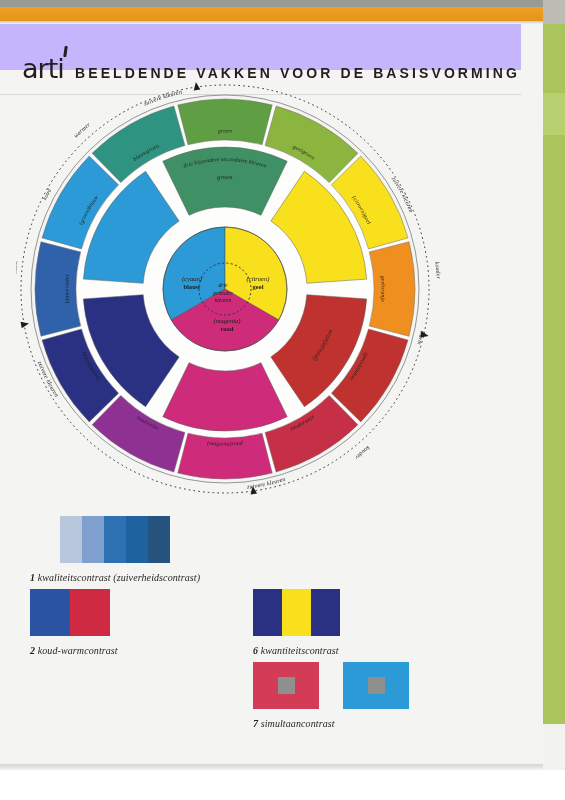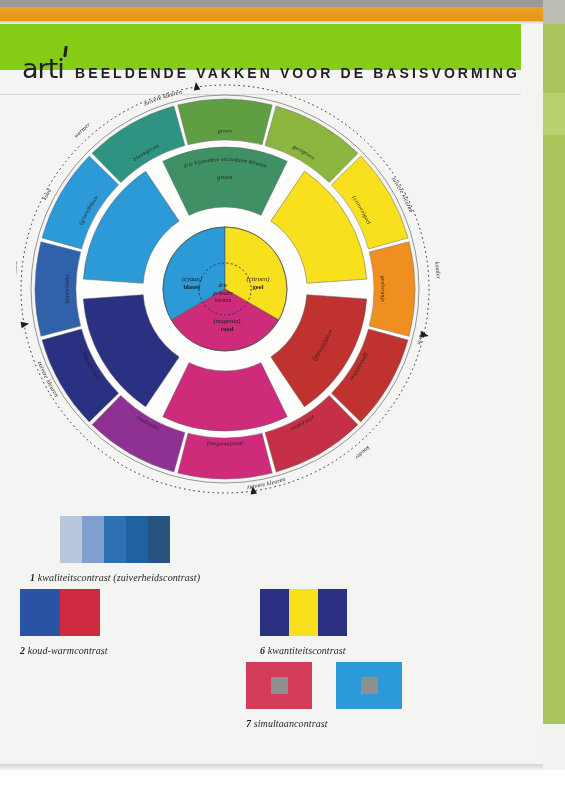--- a/index.html
+++ b/index.html
@@ -25,21 +25,21 @@
   .green-bar-top { position:absolute; right:0; top:0; width:22px; height:24px; background:#bcbcb4; }
   .green-tab { position:absolute; right:0; top:93px; width:22px; height:42px; background:#b9d070; }
 
   
   .sheet { position:absolute; left:0; top:24px; width:543px; height:740px; background:#f4f4f2; }
   .sheet-shadow { position:absolute; left:0; top:764px; width:543px; height:6px;
         background:linear-gradient(180deg,rgba(0,0,0,.12),rgba(0,0,0,0)); }
   .bottom-white { position:absolute; left:0; bottom:0; width:565px; height:30px; background:#ffffff; }
 
   
-  .header { position:absolute; left:0; top:24px; width:521px; height:46px; background:#84cc16; }
+  .header { position:absolute; left:0; top:24px; width:521px; height:46px; background:#c4b5fd; }
   .brand { position:absolute; left:22px; top:29px; font-family:"DejaVu Sans", sans-serif;
            font-size:27px; color:#231f20; letter-spacing:-1px; font-weight:400; }
   .brand .dot { position:absolute; left:42px; top:-7px; width:3px; height:11px; background:#231f20;
                 transform:rotate(8deg); border-radius:1px; }
   .brand-sub { position:absolute; left:75px; top:41px; font-family:Liberation Sans, sans-serif;
                font-size:14px; font-weight:700; letter-spacing:3.1px; color:#231f20; }
   .header-rule { position:absolute; left:0; top:70px; width:521px; height:1px; background:#d9d9d4; }
 
   
   #wheel-wrap { position:absolute; left:16px; top:78px; width:430px; height:430px; }
@@ -183,40 +183,40 @@
           <div class="row" style="position: absolute; left: 30px; top: 0px;">
             <div class="sw" style="width: 22px; height: 47px; background: rgb(185, 199, 221);"></div>
             <div class="sw" style="width: 22px; height: 47px; background: rgb(127, 160, 206);"></div>
             <div class="sw" style="width: 22px; height: 47px; background: rgb(47, 114, 180);"></div>
             <div class="sw" style="width: 22px; height: 47px; background: rgb(30, 98, 159);"></div>
             <div class="sw" style="width: 22px; height: 47px; background: rgb(39, 83, 127);"></div>
           </div>
         </div>
         <div class="cap"><b>1  </b><span>kwaliteitscontrast (zuiverheidscontrast)</span></div>
       </div>
-      <div class="grp" style="left: 20px; top: 73px;">
+      <div class="grp" style="left: 30px; top: 73px;">
         <div style="position: relative; height: 48px;">
           <div class="row" style="position: absolute; left: 0px; top: 0px;">
             <div class="sw" style="width: 40px; height: 47px; background: rgb(42, 83, 164);"></div>
             <div class="sw" style="width: 40px; height: 47px; background: rgb(206, 43, 66);"></div>
           </div>
         </div>
         <div class="cap"><b>2  </b><span>koud-warmcontrast</span></div>
       </div>
-      <div class="grp" style="left: 260px; top: 73px;">
+      <div class="grp" style="left: 253px; top: 73px;">
         <div style="position: relative; height: 48px;">
           <div class="row" style="position: absolute; left: 0px; top: 0px;">
             <div class="sw" style="width: 29px; height: 47px; background: rgb(43, 49, 130);"></div>
             <div class="sw" style="width: 29px; height: 47px; background: rgb(249, 224, 28);"></div>
             <div class="sw" style="width: 29px; height: 47px; background: rgb(43, 49, 130);"></div>
           </div>
         </div>
         <div class="cap"><b>6  </b><span>kwantiteitscontrast</span></div>
       </div>
-      <div class="grp" style="left: 246px; top: 146px;">
+      <div class="grp" style="left: 253px; top: 146px;">
         <div style="position: relative; height: 48px;">
           <div class="row" style="position: absolute; left: 0px; top: 0px;">
             <div class="sw" style="width: 66px; height: 47px; background: rgb(211, 60, 87);">
               <div style="width: 17px; height: 17px; margin: 15px auto 0px; background: rgb(143, 143, 143);"></div>
             </div>
           </div>
           <div class="row" style="position: absolute; left: 90px; top: 0px;">
             <div class="sw" style="width: 66px; height: 47px; background: rgb(43, 154, 214);">
               <div style="width: 17px; height: 17px; margin: 15px auto 0px; background: rgb(143, 143, 143);"></div>
             </div>

